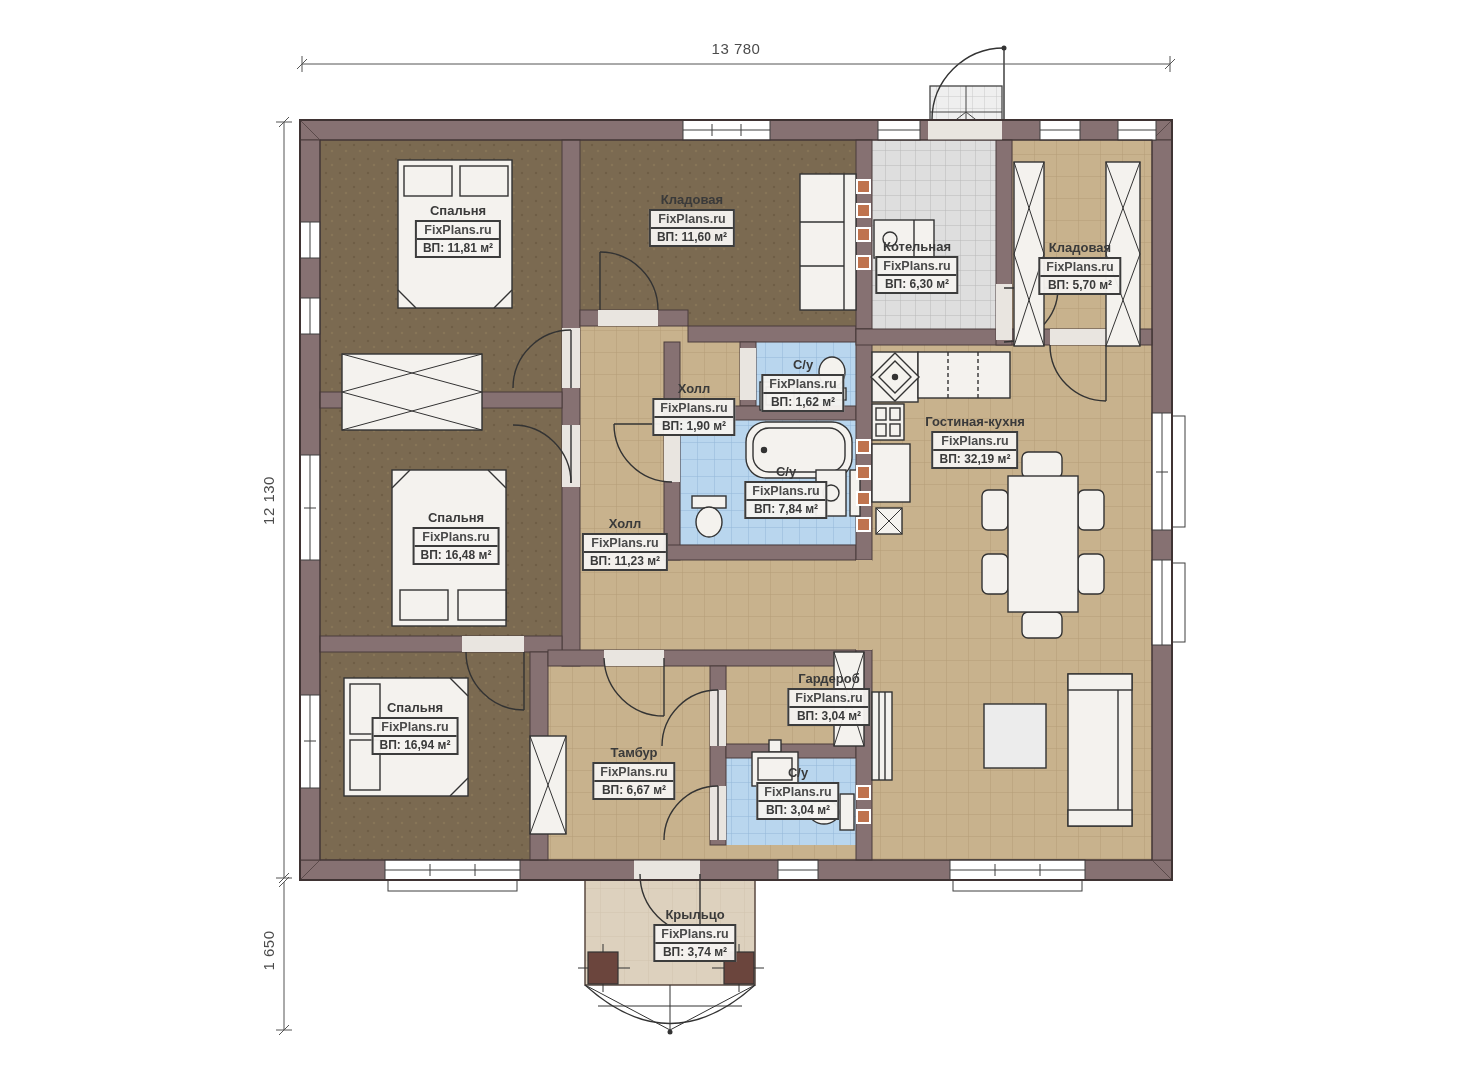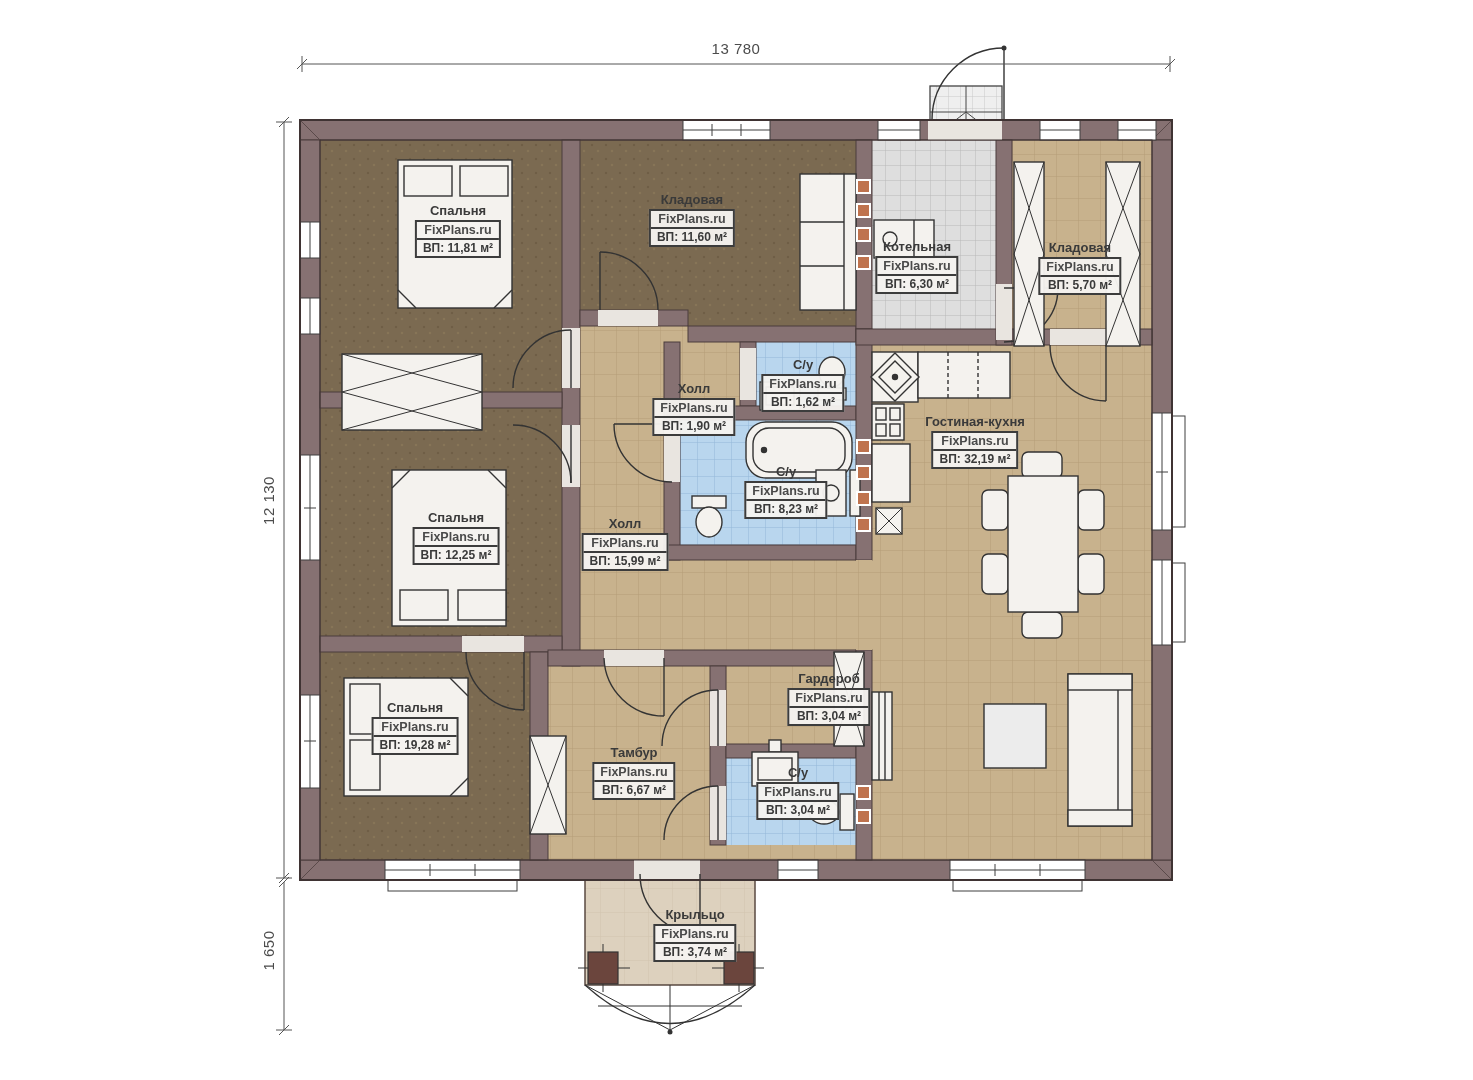--- a/index.html
+++ b/index.html
@@ -481,53 +481,53 @@
   <div class="label-box">
     <div class="wm">FixPlans.ru</div>
     <div class="ar">ВП: 1,62 м²</div>
   </div>
 </div>
 
 <div class="room-label" style="left:786px;top:464px">
   <div class="room-name">С/у</div>
   <div class="label-box">
     <div class="wm">FixPlans.ru</div>
-    <div class="ar">ВП: 8,23 м²</div>
+    <div class="ar">ВП: 7,84 м²</div>
   </div>
 </div>
 
 <div class="room-label" style="left:625px;top:516px">
   <div class="room-name">Холл</div>
   <div class="label-box">
     <div class="wm">FixPlans.ru</div>
-    <div class="ar">ВП: 15,99 м²</div>
+    <div class="ar">ВП: 11,23 м²</div>
   </div>
 </div>
 
 <div class="room-label" style="left:975px;top:414px">
   <div class="room-name">Гостиная-кухня</div>
   <div class="label-box">
     <div class="wm">FixPlans.ru</div>
     <div class="ar">ВП: 32,19 м²</div>
   </div>
 </div>
 
 <div class="room-label" style="left:456px;top:510px">
   <div class="room-name">Спальня</div>
   <div class="label-box">
     <div class="wm">FixPlans.ru</div>
-    <div class="ar">ВП: 12,25 м²</div>
+    <div class="ar">ВП: 16,48 м²</div>
   </div>
 </div>
 
 <div class="room-label" style="left:415px;top:700px">
   <div class="room-name">Спальня</div>
   <div class="label-box">
     <div class="wm">FixPlans.ru</div>
-    <div class="ar">ВП: 19,28 м²</div>
+    <div class="ar">ВП: 16,94 м²</div>
   </div>
 </div>
 
 <div class="room-label" style="left:829px;top:671px">
   <div class="room-name">Гардероб</div>
   <div class="label-box">
     <div class="wm">FixPlans.ru</div>
     <div class="ar">ВП: 3,04 м²</div>
   </div>
 </div>

